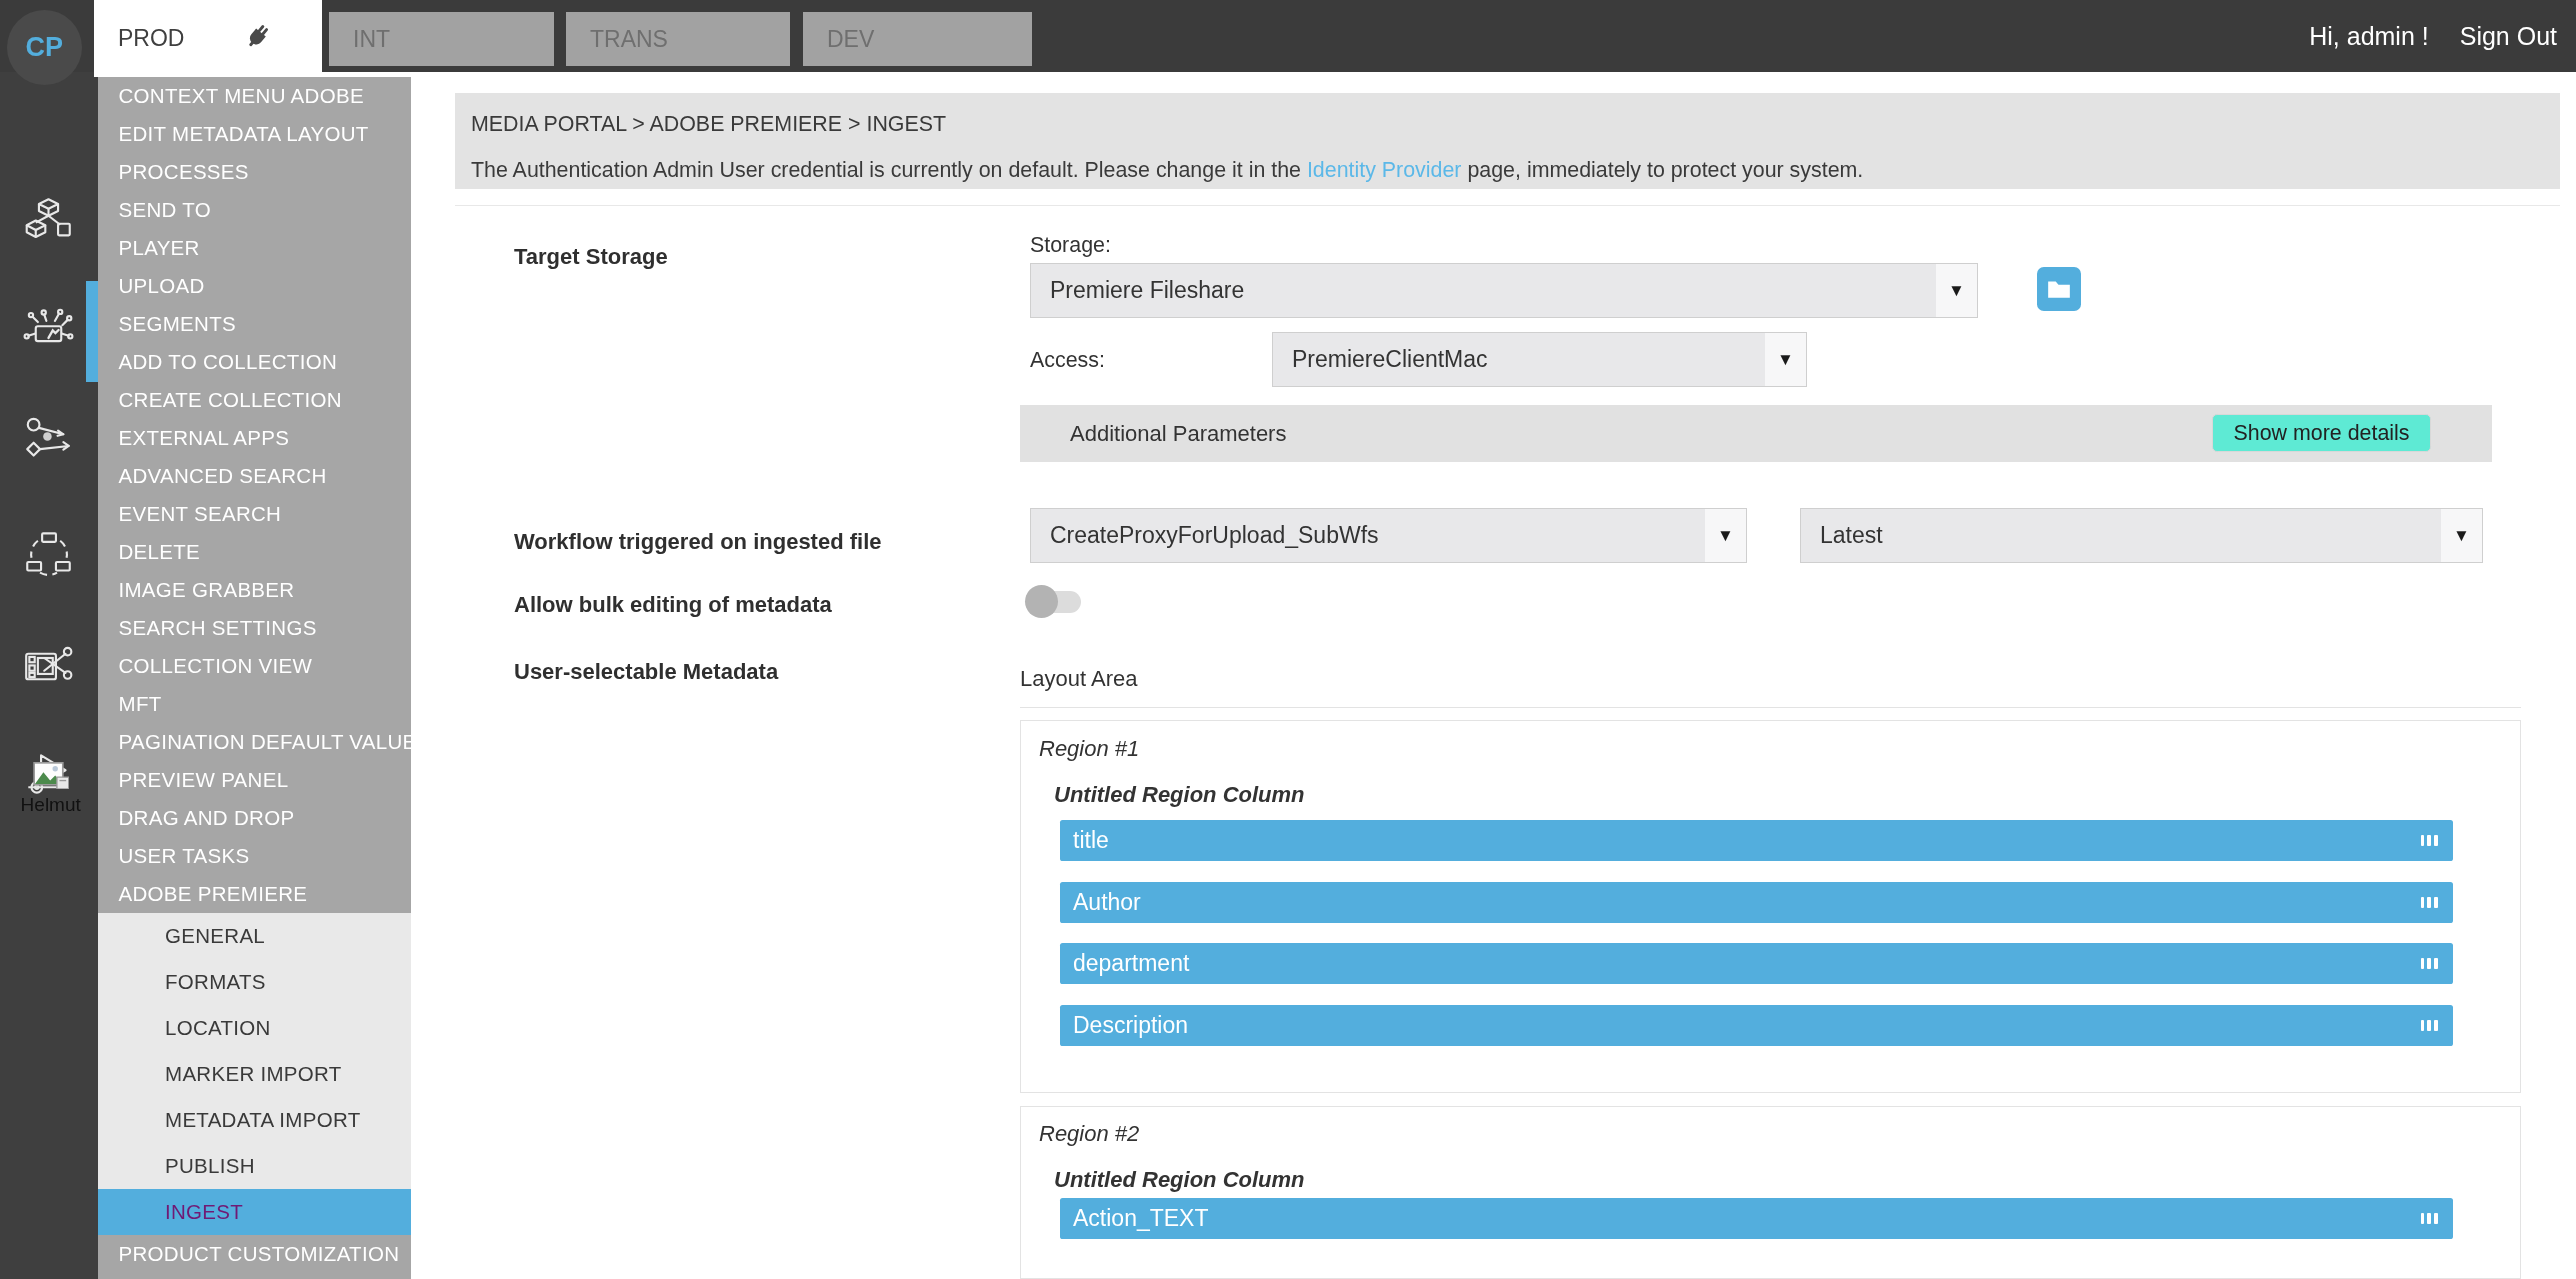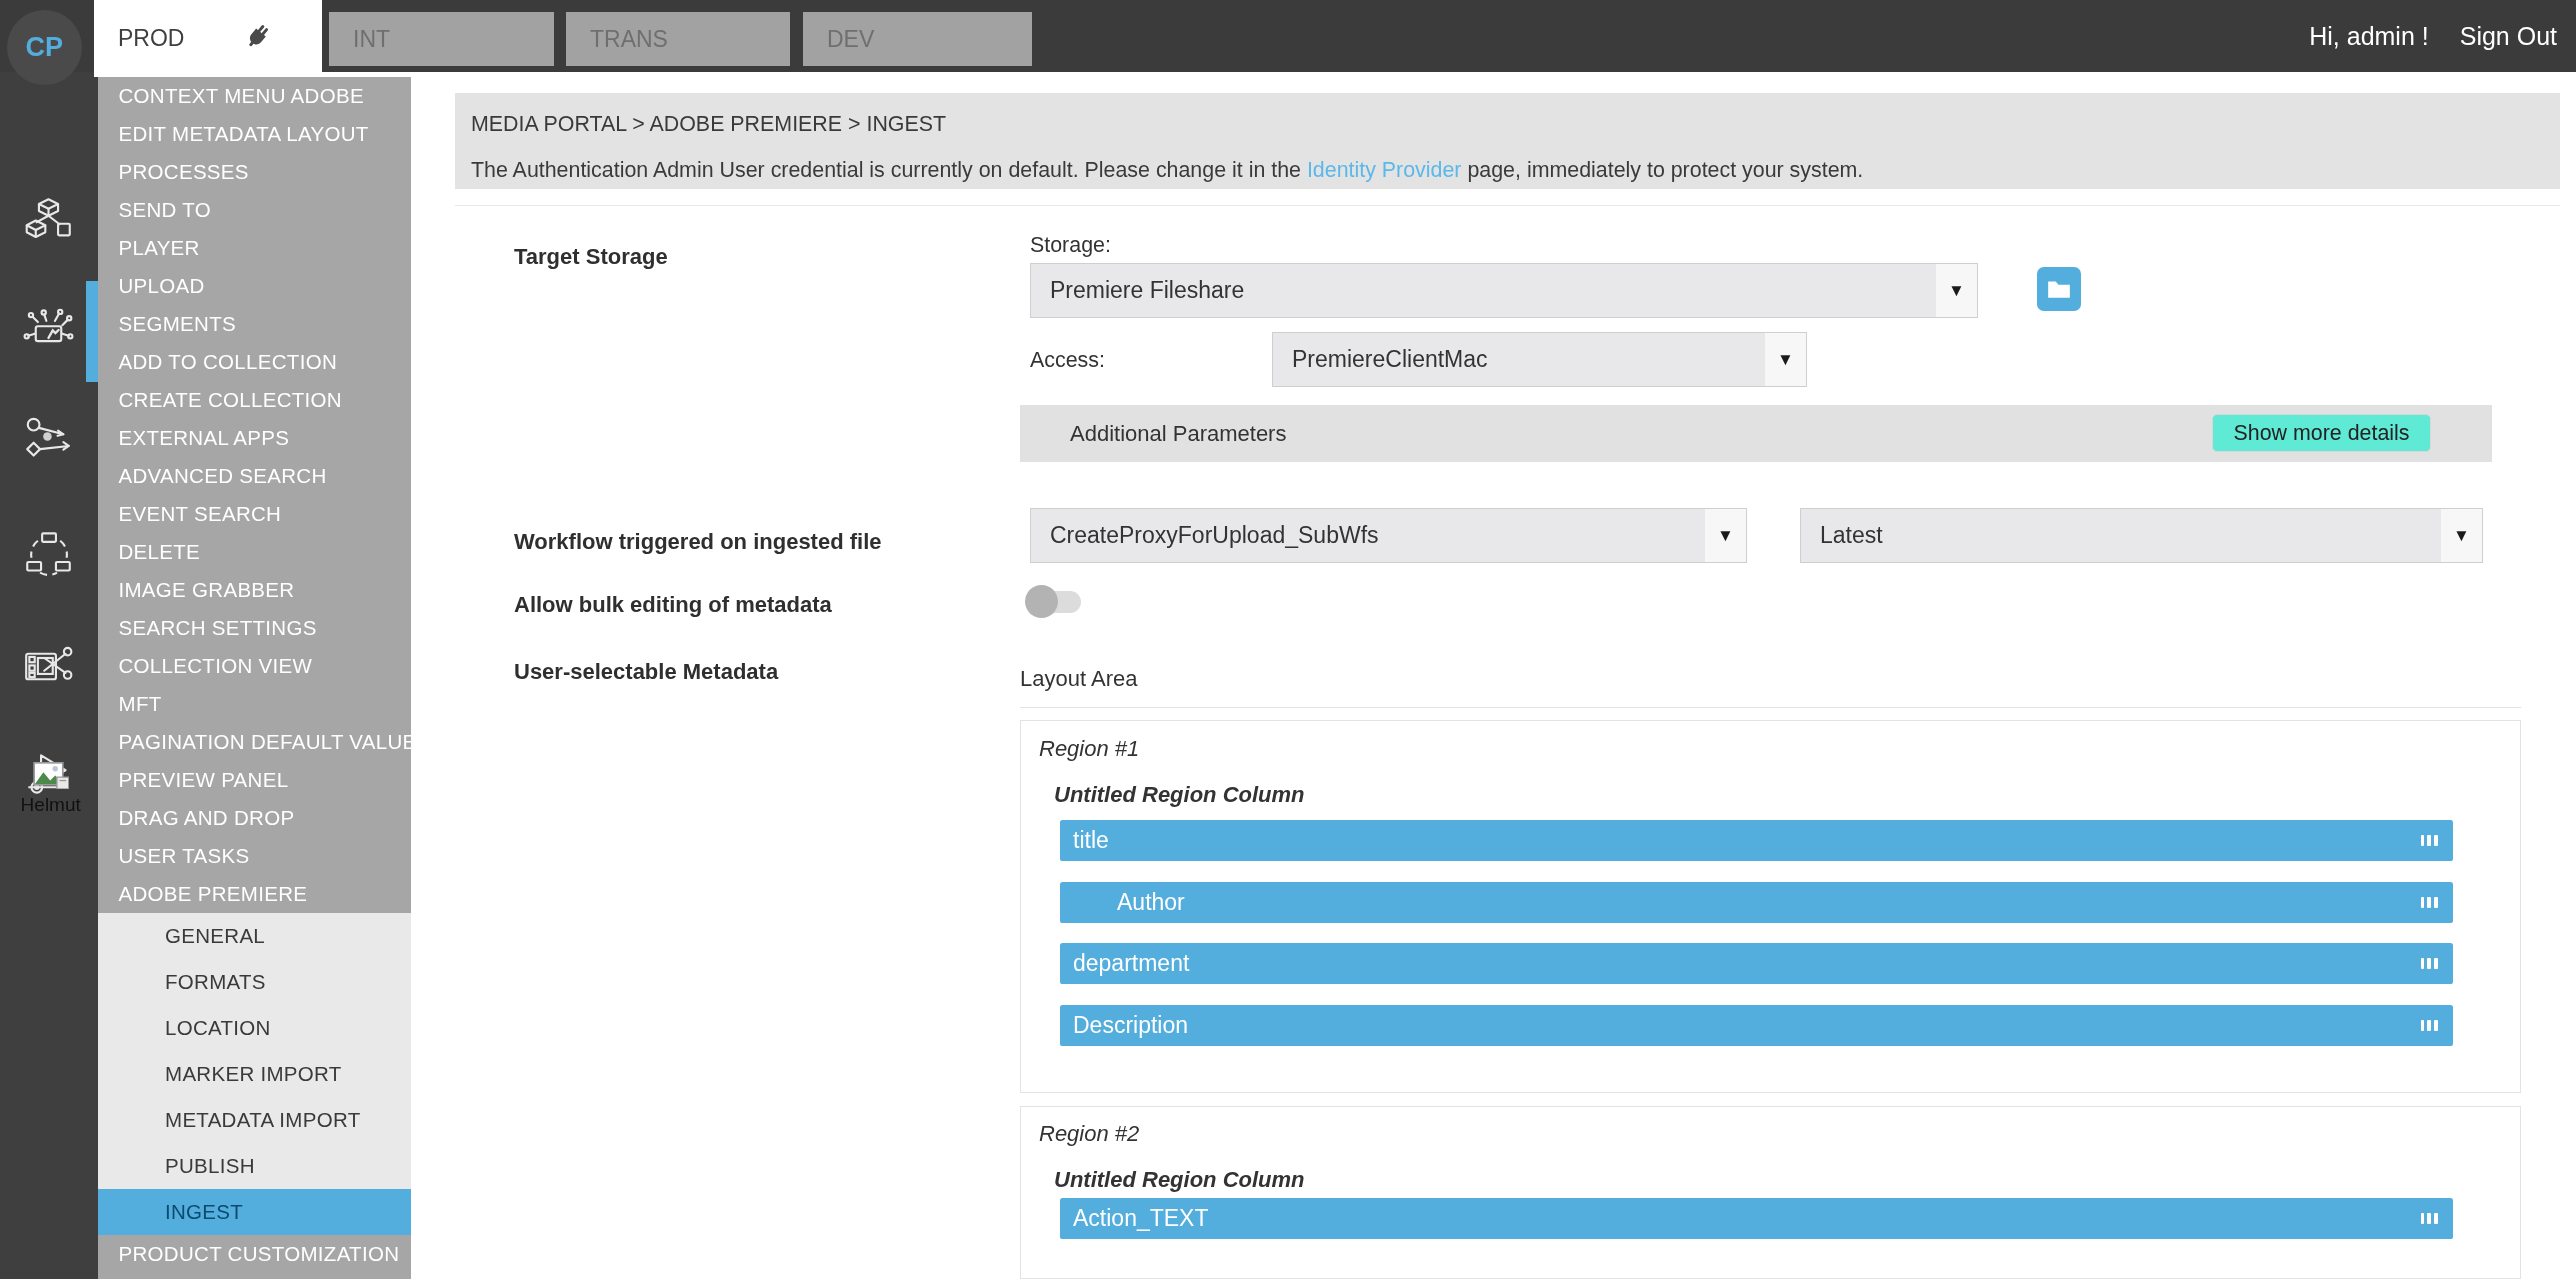--- a/index.html
+++ b/index.html
@@ -25,21 +25,21 @@
   .rail-indicator { position:absolute; right:0; top:209px; width:12px; height:101px; background:#53aedd; }
   .helmut { position:absolute; left:10.2px; top:690px; width:81px; text-align:center; }
   .helmut-caption { color:#111; font-size:19px; margin-top:1.7px; }
 
   
   .menu { position:absolute; left:98px; top:77px; width:313px; height:1203px; background:#a6a6a6; z-index:10; overflow:hidden; }
   .menu-item { height:38px; display:flex; align-items:center; padding-left:20.5px;
                color:#ffffff; font-size:20.5px; letter-spacing:0.3px; cursor:default; white-space:nowrap; }
   .submenu { background:#e9e9e9; }
   .submenu .menu-item { height:46px; padding-left:67px; color:#3a3a3a; }
-  .submenu .menu-item.active { background:#53aedd; color:#0c4a6e; }
+  .submenu .menu-item.active { background:#53aedd; color:#701a75; }
   .menu-item.after-sub { height:34px; align-items:flex-start; padding-top:6.8px; }
 
   
   .content { position:absolute; left:411px; top:88px; width:2165px; height:1208px; background:#fff; }
   .band { position:absolute; left:44px; top:5.1px; width:2105px; height:96px; background:#e3e3e3; padding-left:16px; }
   .breadcrumb { position:absolute; top:19px; font-size:21.4px; color:#3a3a3a; }
   .warning { position:absolute; top:65px; font-size:21.4px; color:#3a3a3a; }
   .warning a { color:#5bb8e8; text-decoration:none; }
 
   .panel { position:absolute; left:44px; top:117px; width:2105px; height:1091px; border-top:0.9px solid #e8e8e8; }
@@ -297,21 +297,21 @@
         <div class="region-title" style="top:15.4px;">Region #1</div>
         <div class="region-col-title" style="top:61px;">Untitled Region Column</div>
         <div class="field-bar" style="top:99px;">
           <span class="fname">title</span>
           <span class="drag-handle">
               <i></i>
               <i></i>
               <i></i>
             </span>
         </div>
-        <div class="field-bar" style="top:161px;padding-left:44px;">
+        <div class="field-bar" style="top:161px;">
           <span class="fname">Author</span>
           <span class="drag-handle">
               <i></i>
               <i></i>
               <i></i>
             </span>
         </div>
         <div class="field-bar" style="top:222px;">
           <span class="fname">department</span>
           <span class="drag-handle">

